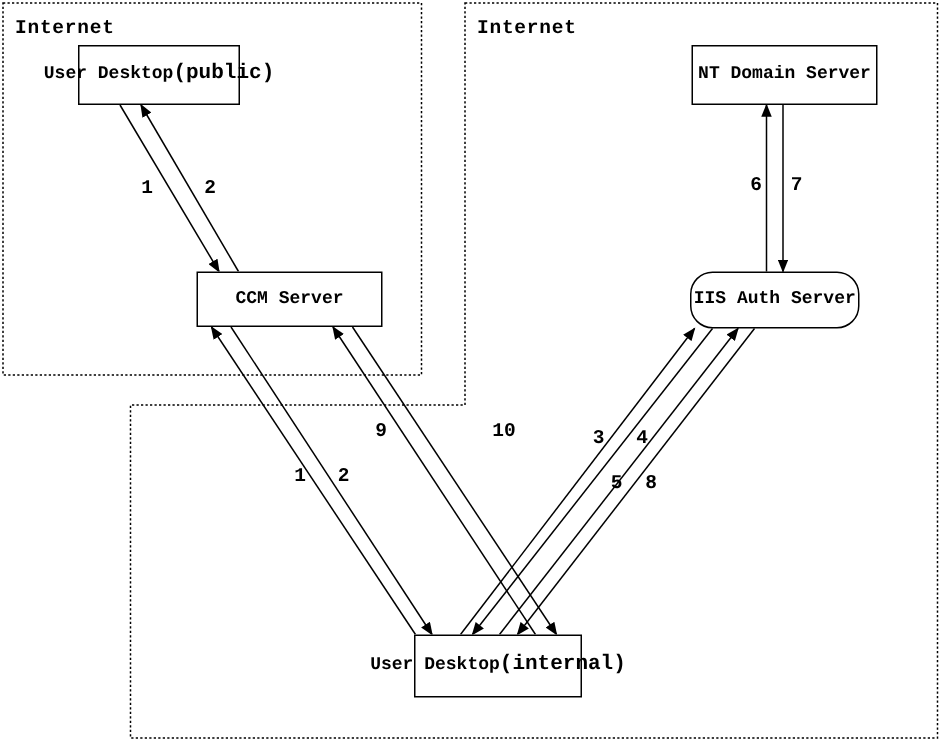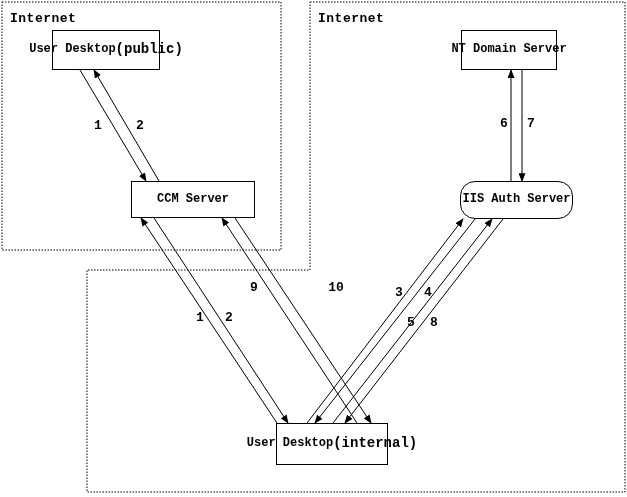--- a/index.html
+++ b/index.html
@@ -60,21 +60,21 @@
   </svg>
 
   <div class="zone-label" style="left:10px; top:11px;">Internet</div>
   <div class="zone-label" style="left:318px; top:11px;">Internet</div>
 
   <div class="node" style="left:52px; top:30px; width:108px; height:40px;">
     <span class="title">User Desktop</span>
     <span class="subtitle">(public)</span>
   </div>
 
-  <div class="node" style="left:461px; top:30px; width:96px; height:40px;">
+  <div class="node" style="left:461px; top:30px; width:124px; height:40px;">
     <span class="title">NT Domain Server</span>
   </div>
 
   <div class="node" style="left:131px; top:181px; width:124px; height:37px;">
     <span class="title">CCM Server</span>
   </div>
 
   <div class="node" style="left:460px; top:181px; width:113px; height:38px;border-radius:15px;">
     <span class="title">IIS Auth Server</span>
   </div>

